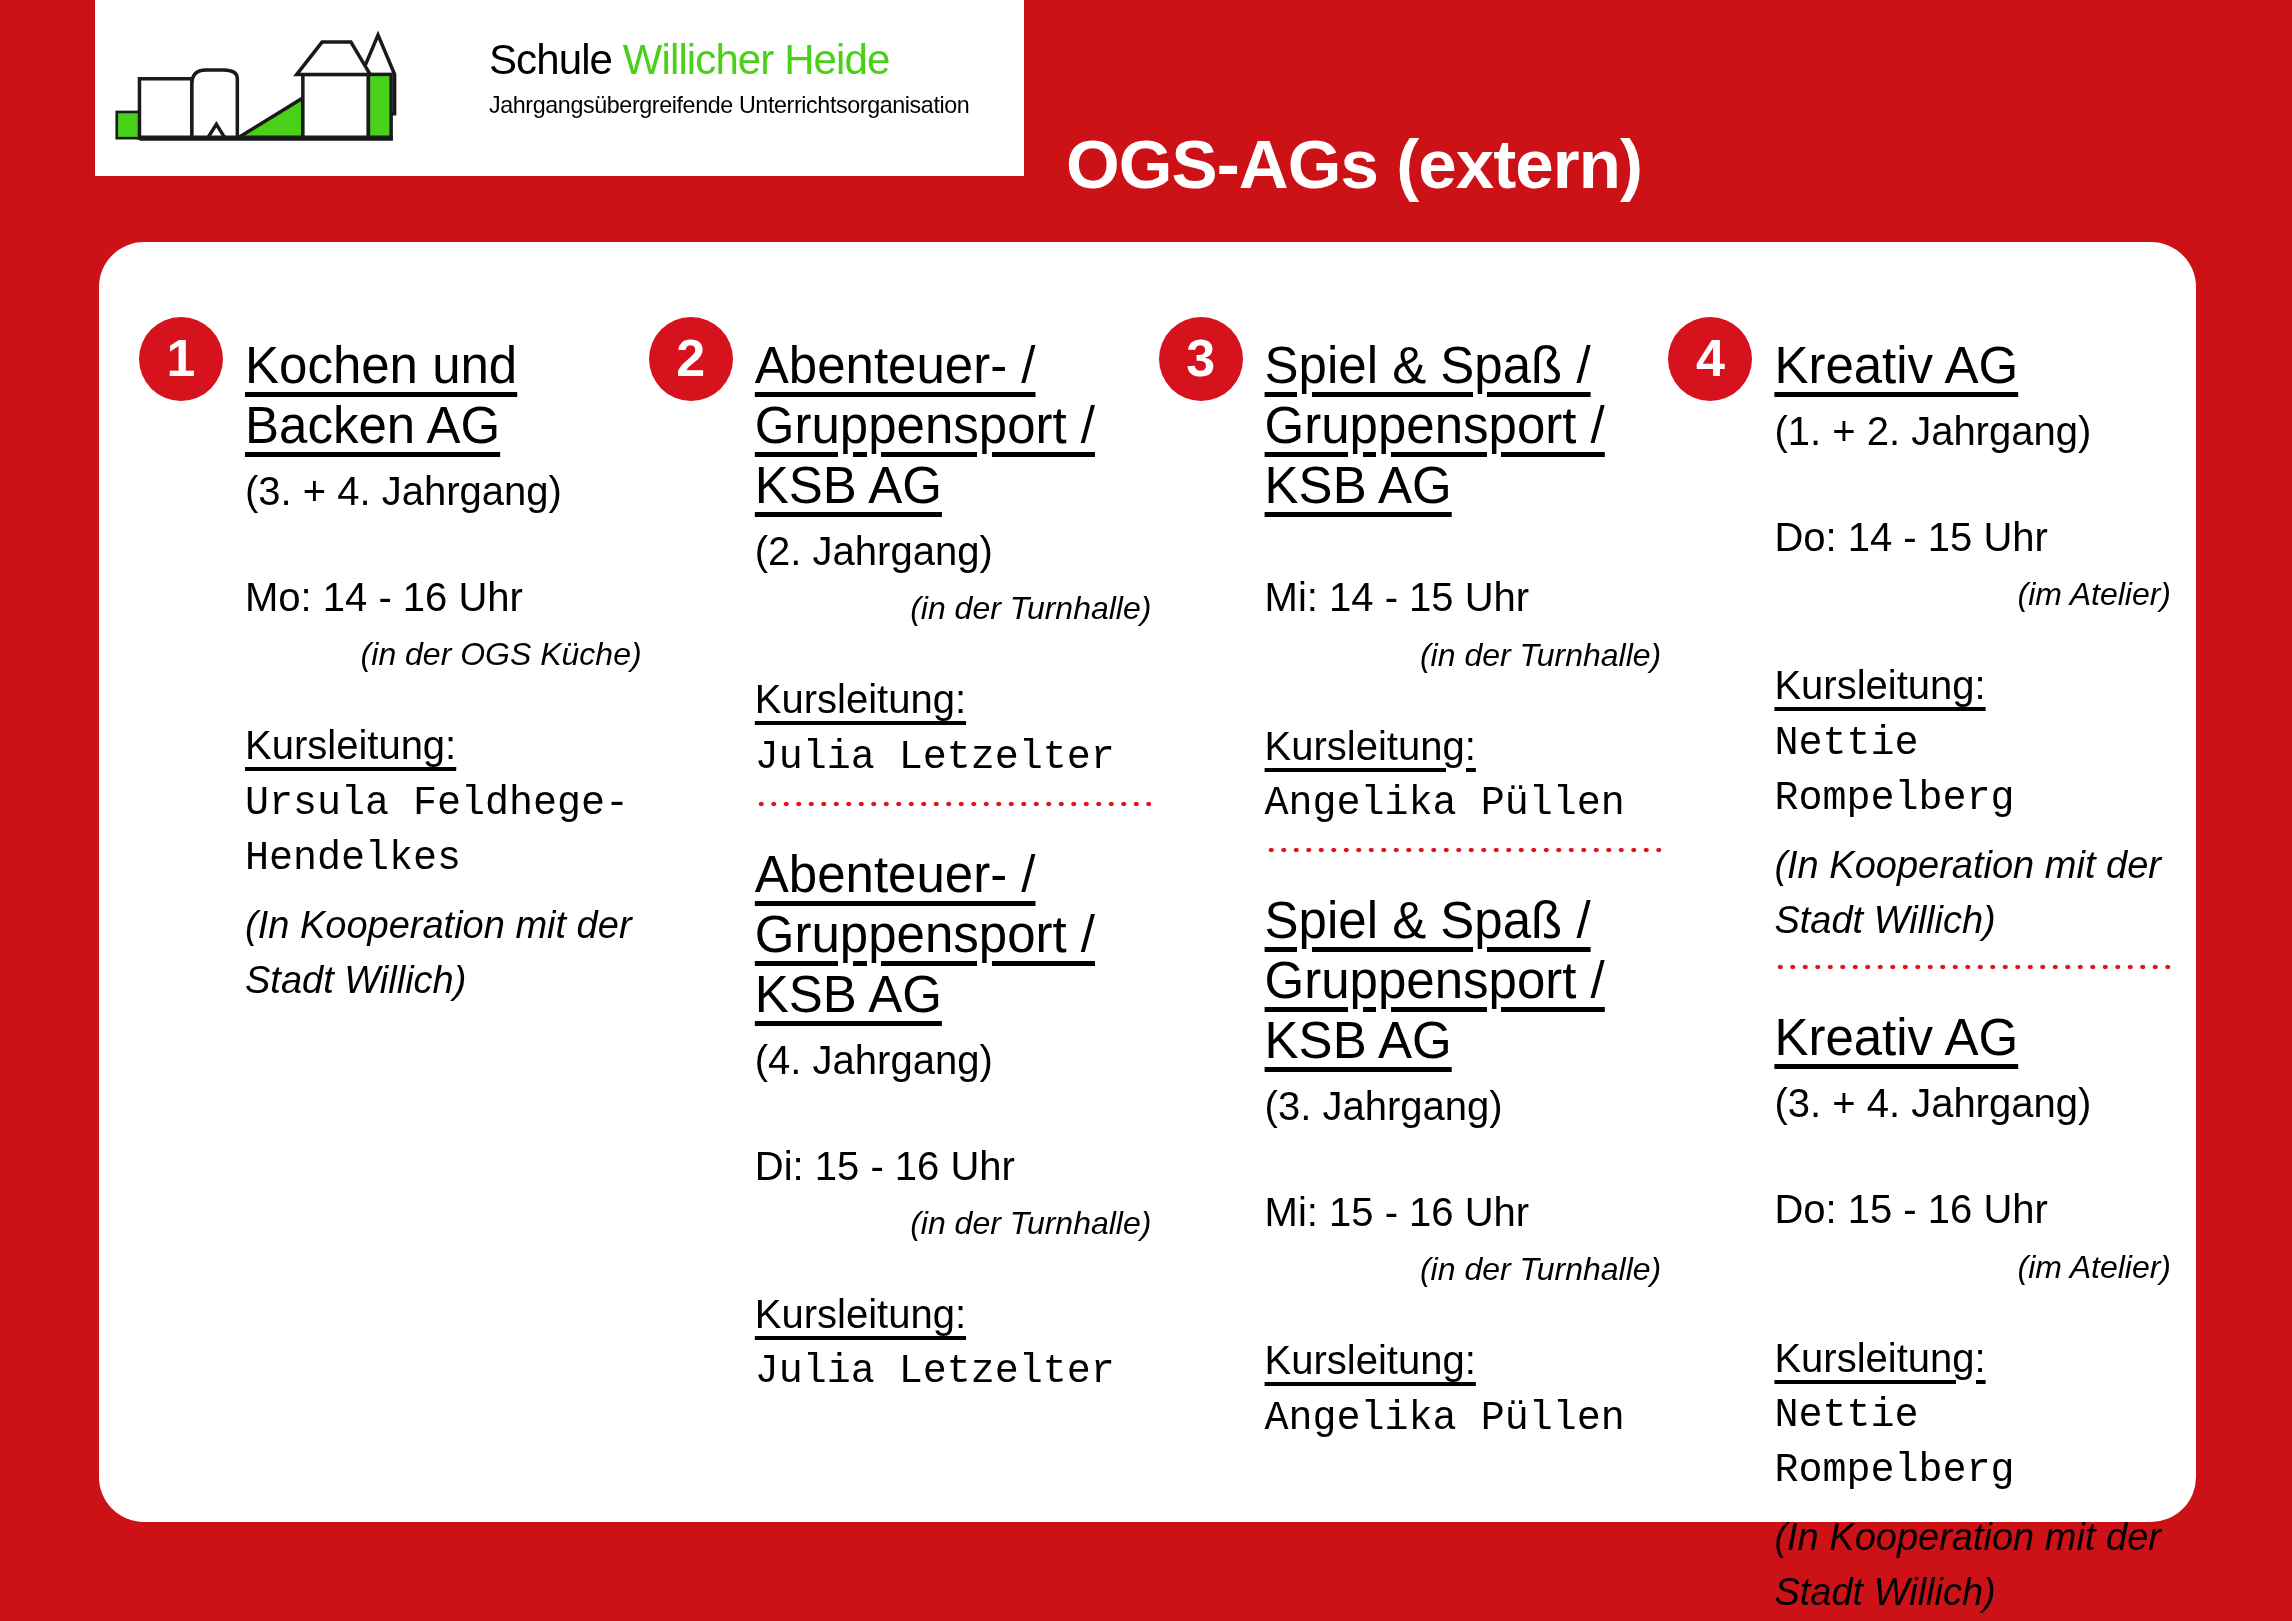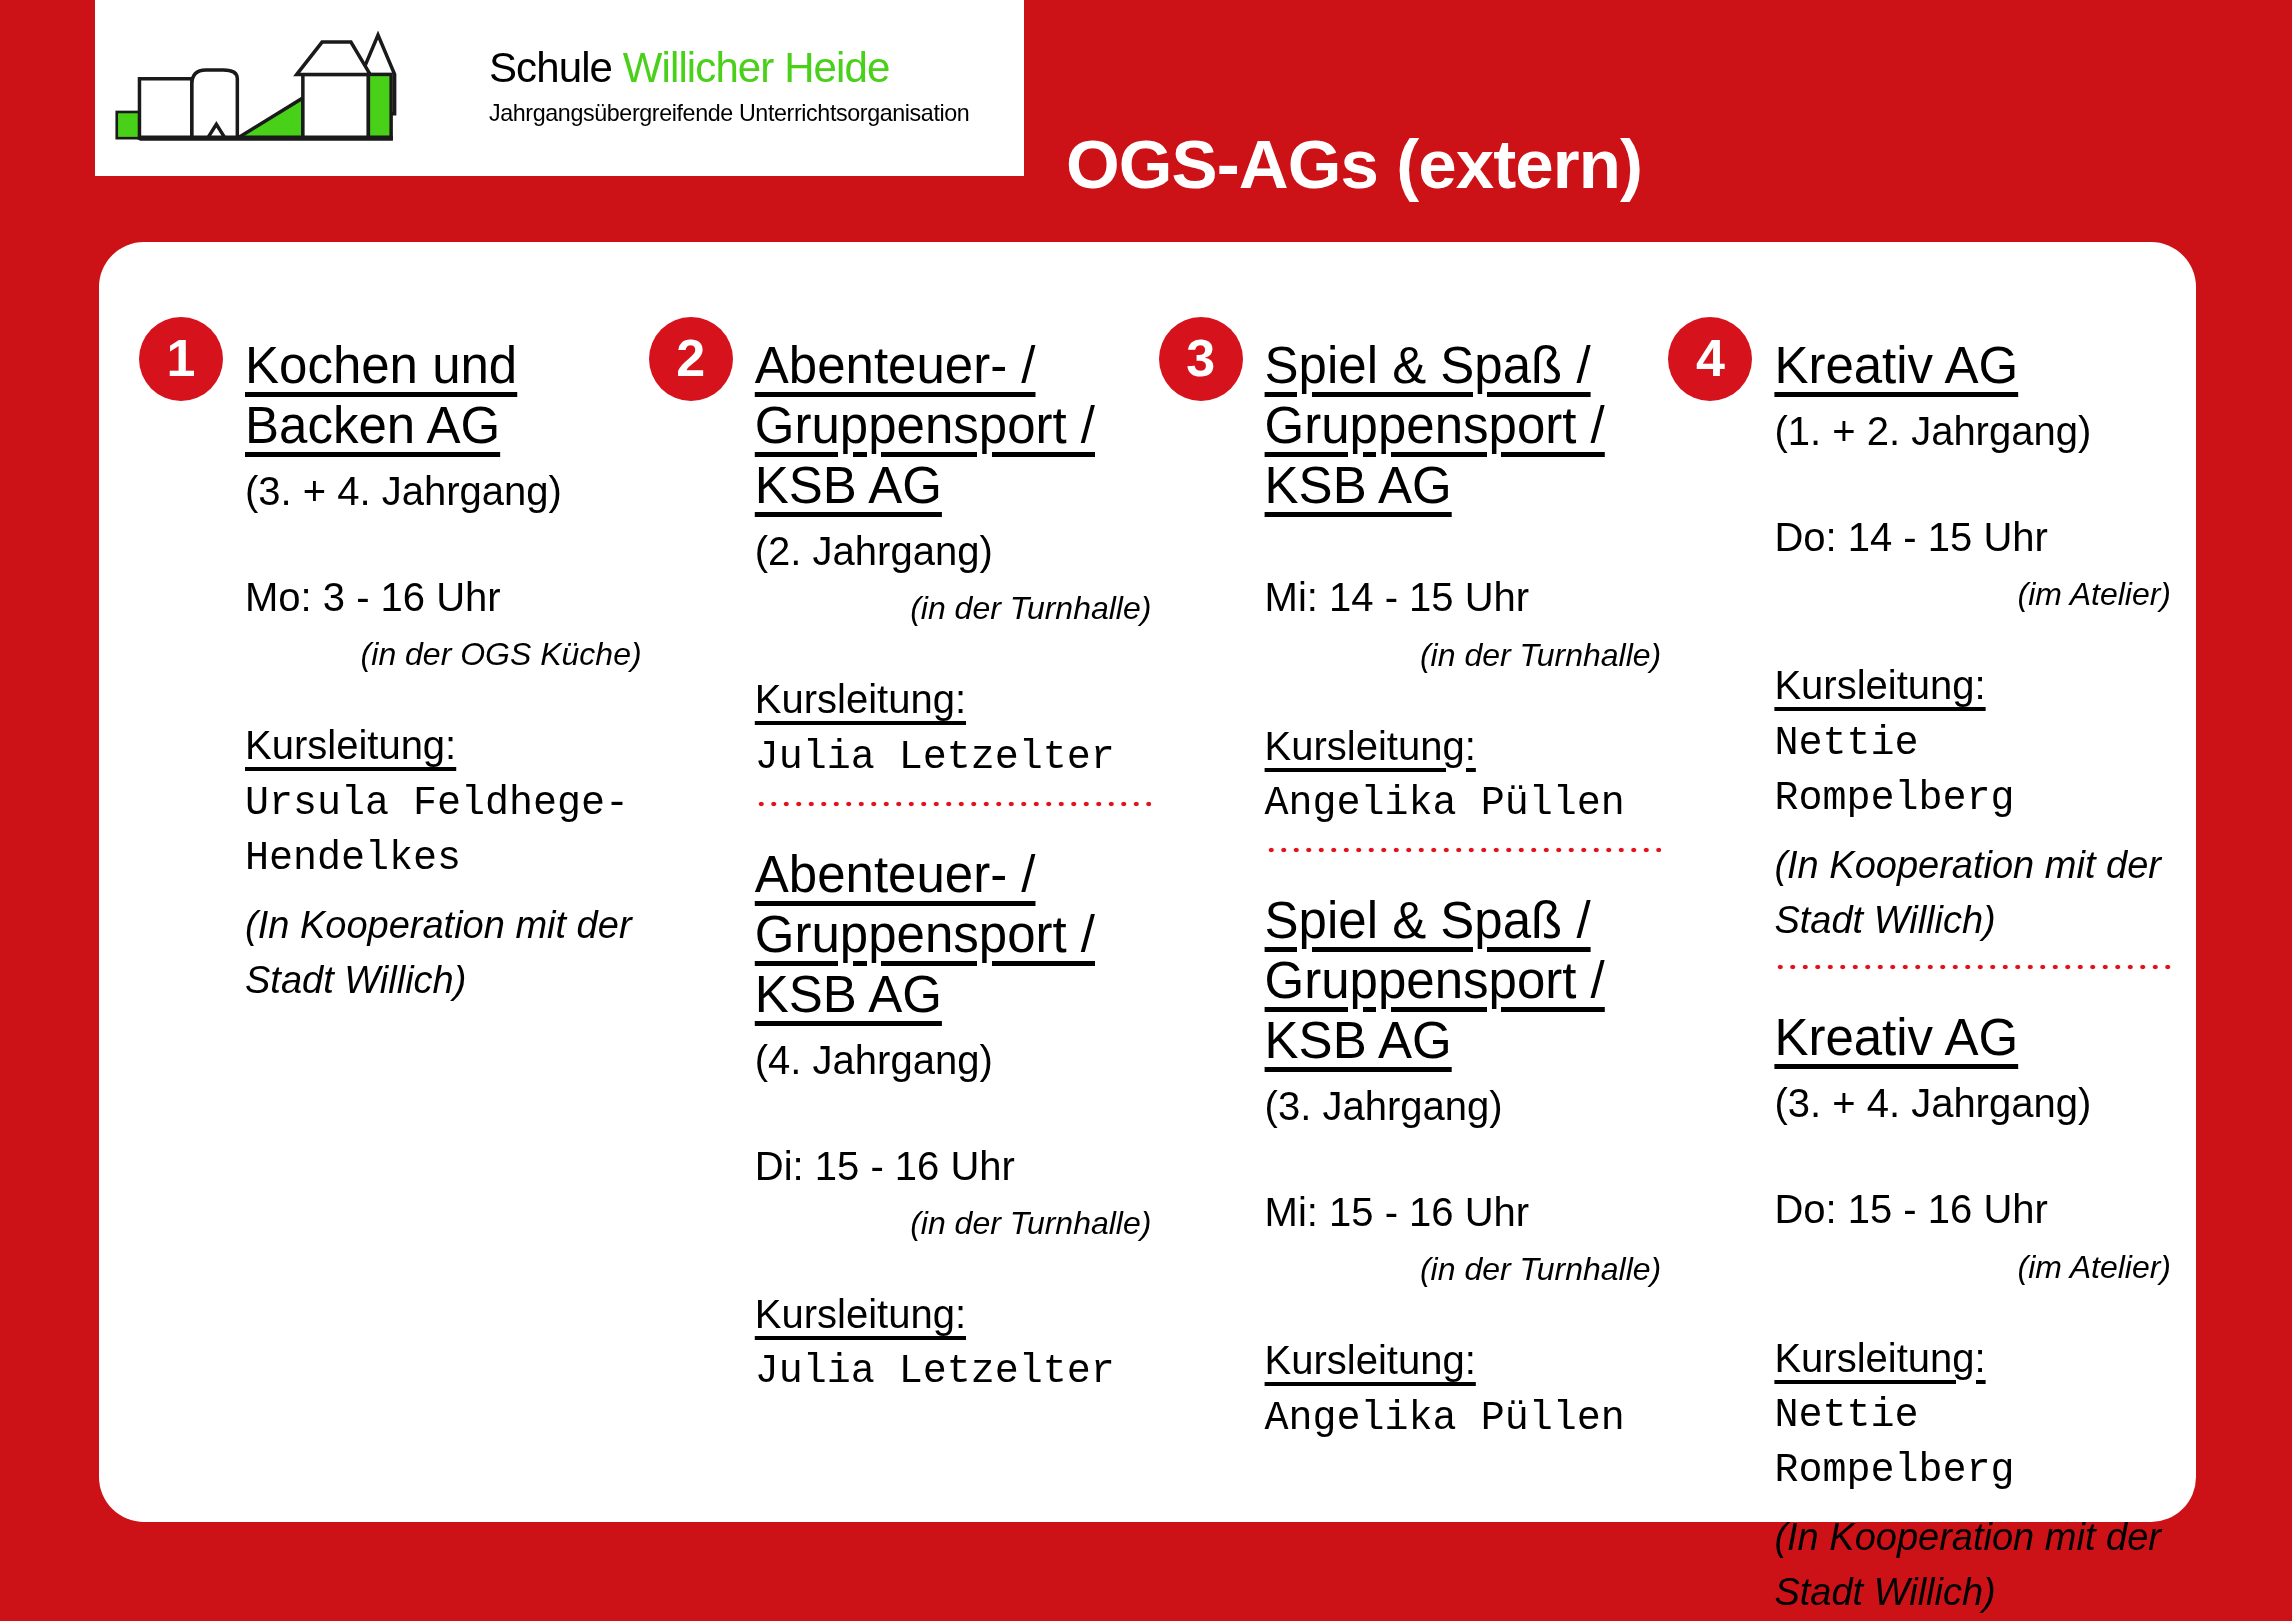--- a/index.html
+++ b/index.html
@@ -8,21 +8,21 @@
     background:#cc1216;
     font-family:"Liberation Sans", sans-serif;
     color:#000;
   }
   
   .logo-box{
     position:absolute;left:95px;top:0;width:929px;height:176px;
     background:#ffffff;display:flex;align-items:center;
   }
   .logo-art{position:absolute;left:19.7px;top:25px;}
-  .logo-text{position:absolute;left:394px;top:44px;width:519px;}
+  .logo-text{position:absolute;left:394px;top:36px;width:519px;}
   .logo-title{font-size:42px;line-height:47px;white-space:nowrap;letter-spacing:-0.9px;}
   .logo-title .green{color:#49d019;}
   .logo-subtitle{font-size:24px;line-height:30px;margin-top:7.2px;white-space:nowrap;letter-spacing:-0.4px;transform:scaleX(0.97);transform-origin:left;}
   
   .page-title{
     position:absolute;left:1066px;top:125px;margin:0;
     color:#ffffff;font-size:69px;font-weight:700;letter-spacing:-0.9px;white-space:nowrap;
   }
   
   .card{
@@ -86,21 +86,21 @@
 
 <div class="card">
 
   <div class="col">
     <div class="badge">1</div>
     <div class="content">
       <div class="block">
         <div class="ag-title">Kochen und
 Backen AG</div>
         <div class="jahrgang">(3. + 4. Jahrgang)</div>
-        <div class="time">Mo: 3 - 16 Uhr</div>
+        <div class="time">Mo: 14 - 16 Uhr</div>
         <div class="location">(in der OGS Küche)</div>
         <div><span class="kursleitung">Kursleitung:</span></div>
         <div class="leader">Ursula Feldhege-Hendelkes</div>
         <div class="koop">(In Kooperation mit der Stadt Willich)</div>
       </div>
     </div>
   </div>
 
   <div class="col">
     <div class="badge">2</div>

